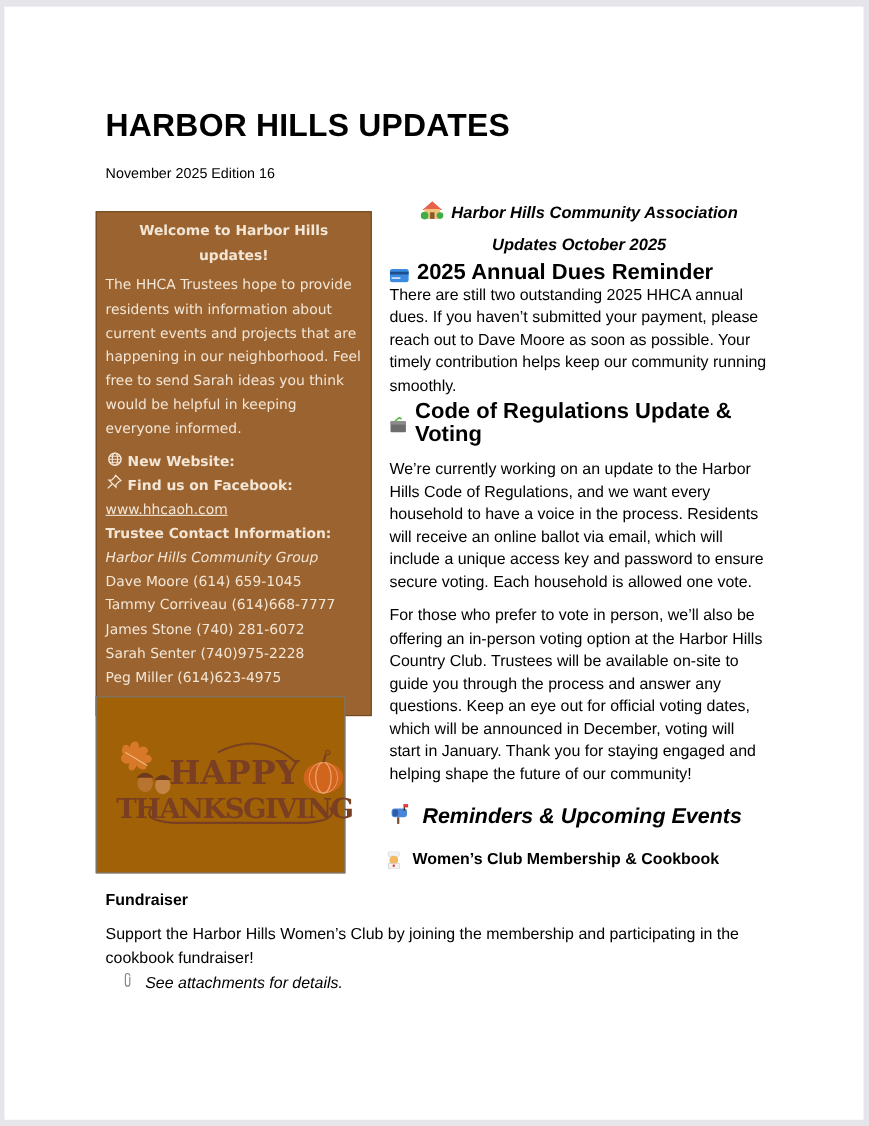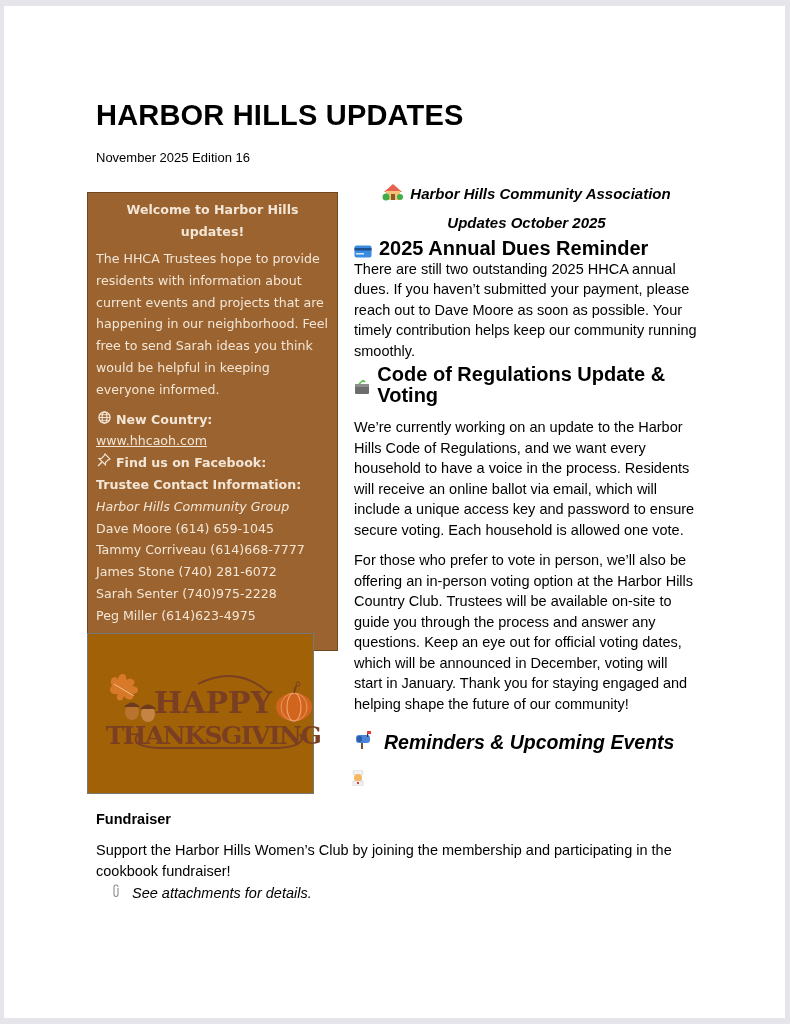--- a/index.html
+++ b/index.html
@@ -44,31 +44,31 @@
   <div class="sb-gap"></div>
   <div class="sb-line bold">
     <span class="ico">
       <svg width="13" height="13" viewBox="0 0 14 14">
           <circle cx="7" cy="7" r="6" fill="none" stroke="#f3e6d6" stroke-width="1.4"></circle>
           <ellipse cx="7" cy="7" rx="2.6" ry="6" fill="none" stroke="#f3e6d6" stroke-width="1.2"></ellipse>
           <line x1="1" y1="7" x2="13" y2="7" stroke="#f3e6d6" stroke-width="1.2"></line>
           <line x1="2" y1="4" x2="12" y2="4" stroke="#f3e6d6" stroke-width="1"></line>
           <line x1="2" y1="10" x2="12" y2="10" stroke="#f3e6d6" stroke-width="1"></line>
         </svg>
-    </span><span>New Country:</span>
+    </span><span>New Website:</span>
   </div>
-  <div class="sb-line link">www.hhcaoh.com</div>
   <div class="sb-line bold">
     <span class="ico">
       <svg width="14" height="14" viewBox="0 0 14 14">
           <path d="M8 1 L13 6 L11 7 L8.5 9.5 L8.5 12 L2 5.5 L4.5 5.5 L7 3 Z" fill="none" stroke="#f3e6d6" stroke-width="1.1"></path>
           <line x1="5" y1="9" x2="1" y2="13" stroke="#f3e6d6" stroke-width="1.2"></line>
         </svg>
     </span><span>Find us on Facebook:</span>
   </div>
+  <div class="sb-line link">www.hhcaoh.com</div>
   <div class="sb-line bold">Trustee Contact Information:</div>
   <div class="sb-line ital">Harbor Hills Community Group</div>
   <div class="sb-line">Dave Moore (614) 659-1045</div>
   <div class="sb-line">Tammy Corriveau (614)668-7777</div>
   <div class="sb-line">James Stone (740) 281-6072</div>
   <div class="sb-line">Sarah Senter (740)975-2228</div>
   <div class="sb-line">Peg Miller (614)623-4975</div>
 </div>
 
 <div class="thanks">
@@ -146,20 +146,21 @@
     <span>Reminders &amp; Upcoming Events</span>
   </div>
 
   <div class="h-wc">
     <span class="emo" style="margin-left:-4px;"><svg width="16" height="16" viewBox="0 0 16 16">
           <rect x="3" y="0" width="10" height="5" rx="2" fill="#f2f2f2" stroke="#ccc" stroke-width="0.6"></rect>
           <circle cx="8" cy="8" r="4" fill="#f4b860"></circle>
           <rect x="3" y="11" width="10" height="5" fill="#f2f2f2" stroke="#ccc" stroke-width="0.6"></rect>
           <rect x="7" y="12" width="2" height="2" fill="#e03a3a"></rect>
         </svg></span>
+    <span>Women’s Club Membership &amp; Cookbook</span>
   </div>
 </div>
 
 <div class="fund">Fundraiser</div>
 <div class="support">Support the Harbor Hills Women’s Club by joining the membership and participating in the cookbook fundraiser!</div>
 <div class="attach">
   <span style="display:inline-block;width:12px;margin-right:8px;font-style:normal;color:#888;">
     <svg width="9" height="14" viewBox="0 0 9 14">
         <path d="M6 4 L6 10 Q6 12.5 4 12.5 Q2 12.5 2 10 L2 3 Q2 1 4 1 Q6 1 6 3" fill="none" stroke="#8a8a8a" stroke-width="1.1"></path>
       </svg>

